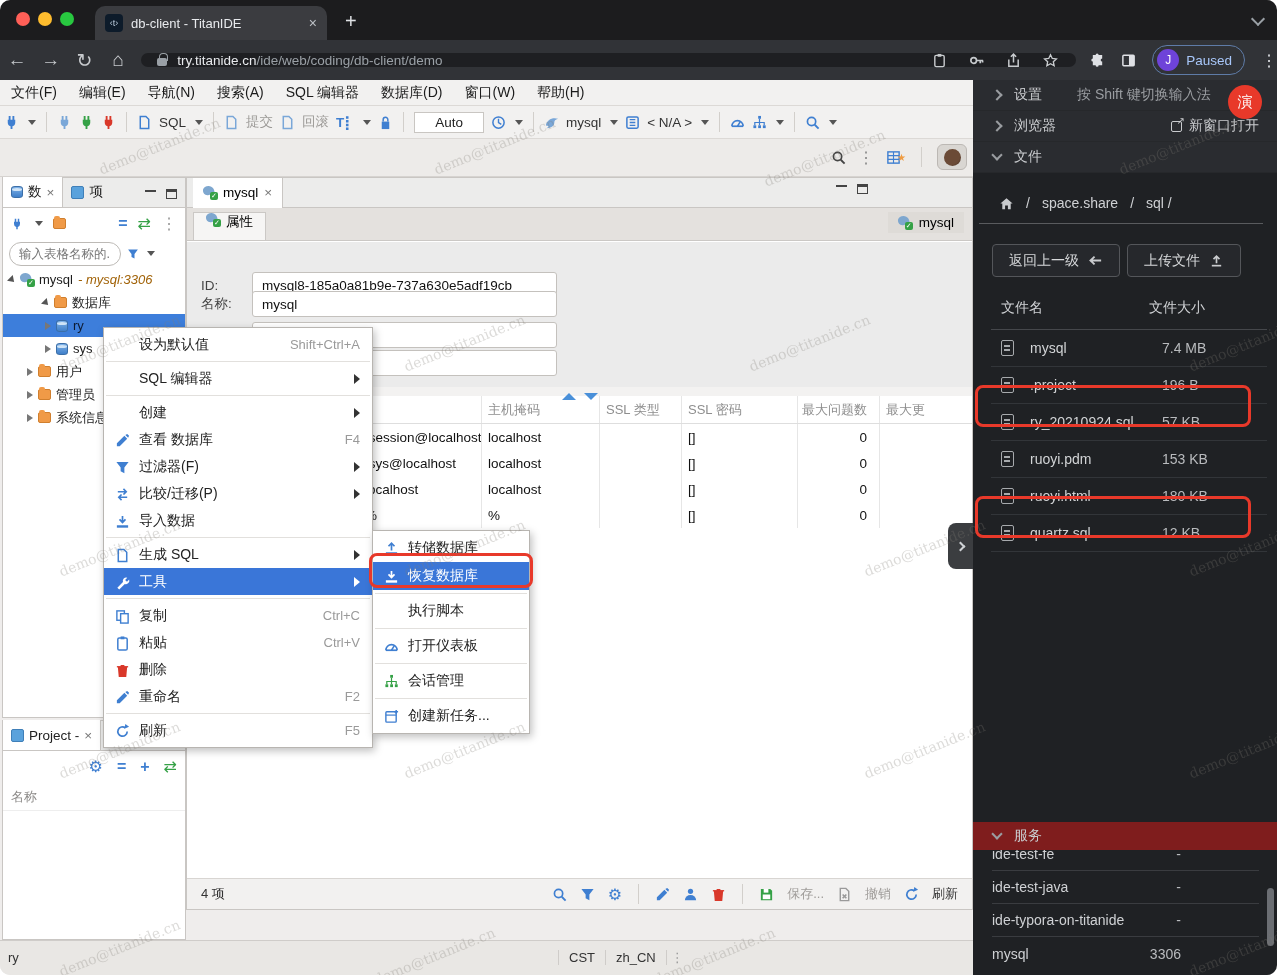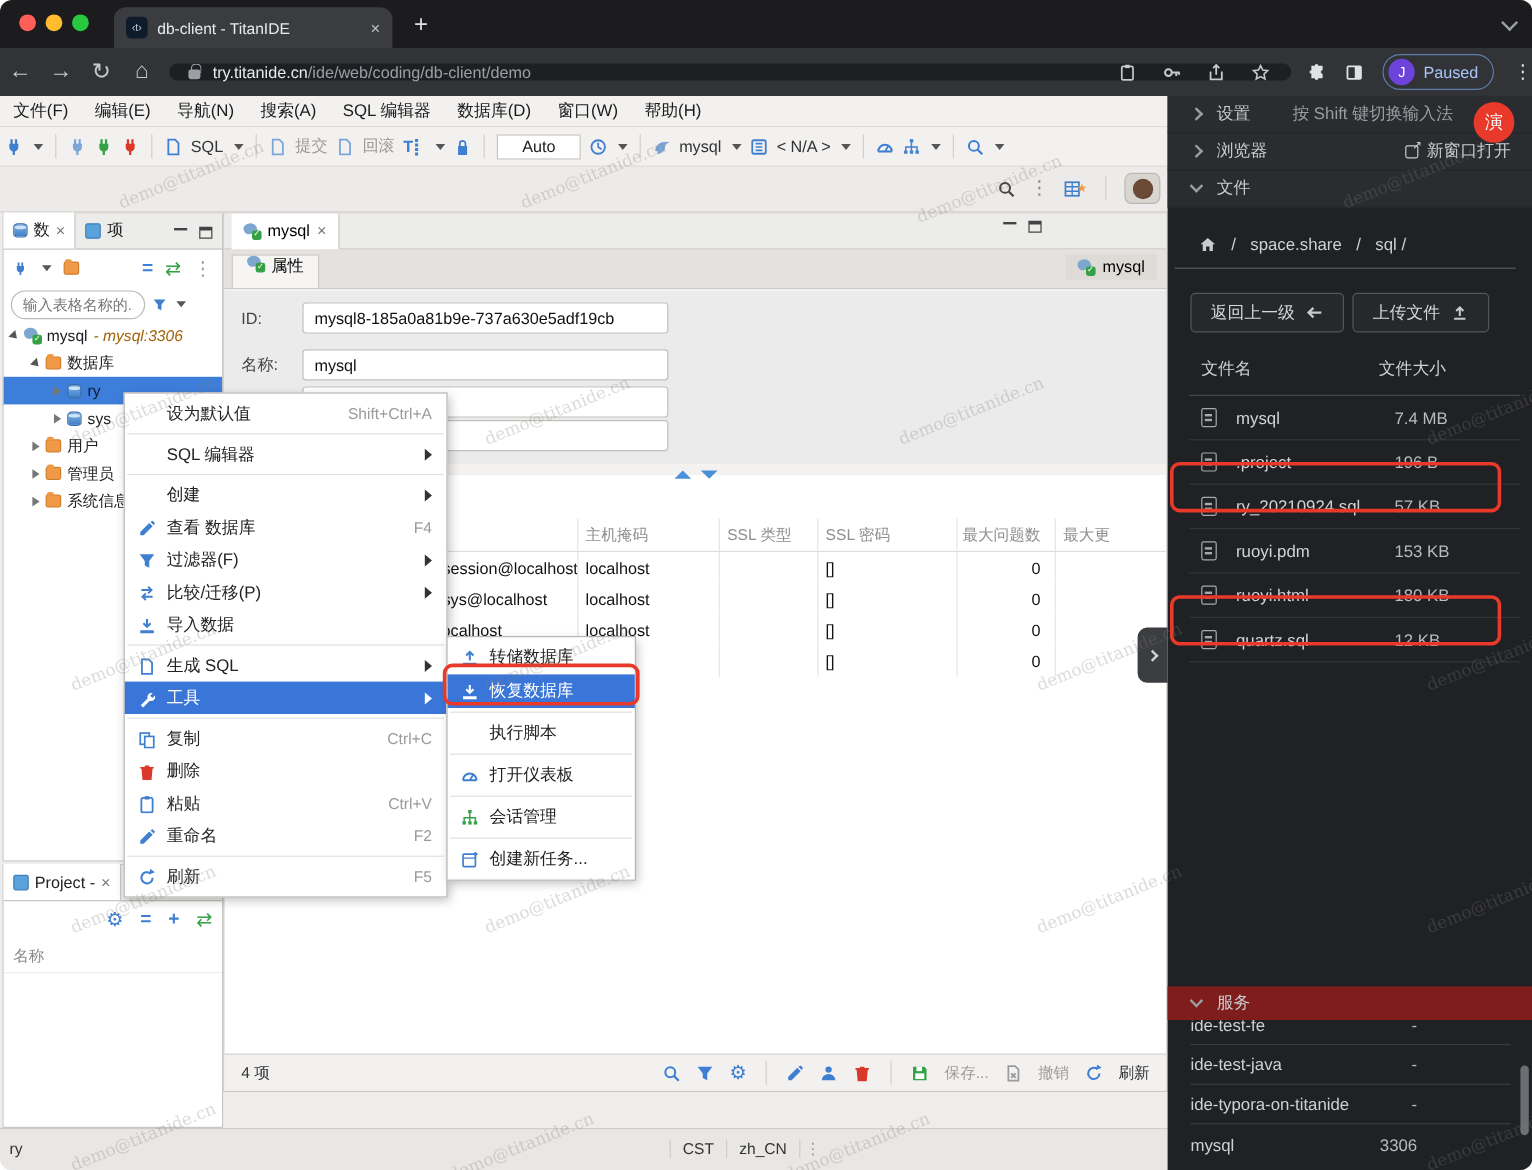--- a/index.html
+++ b/index.html
@@ -91,21 +91,21 @@
   .subtabs { height:33px; background:#e4e1de; border-bottom:1px solid #cbc8c5; display:flex; align-items:flex-end; font-size:13.5px; position:relative;}
   .subtab { display:flex; align-items:flex-start; gap:6px; background:#f6f5f4; border:1px solid #cbc8c5; border-bottom:none; height:28px; padding:0 12px; margin-left:6px;}
   .connbadge { position:absolute; right:8px; top:4px; background:#dedbd7; padding:3px 10px; display:flex; gap:7px; align-items:center; font-size:13.5px;}
   .props { position:absolute; left:0; top:64px; width:100%; height:145px; background:#ebebeb; font-size:13.5px; color:#444; }
   .prow { position:absolute; left:14px; display:flex; align-items:center; }
   .prow label { width:51px; }
   .prow input { width:305px; height:26px; border:1px solid #c4c1bd; border-radius:3px; background:#fff; padding:0 9px; font-size:13.5px; color:#111;}
   .sash { position:absolute; left:0; top:209px; width:100%; height:9px; background:#f3f2f1; text-align:center;}
   .tri { display:inline-block; width:0; height:0; border-left:7px solid transparent; border-right:7px solid transparent; margin:1px 4px;}
   .tri.up { border-bottom:7px solid #4a90d9; } .tri.dn { border-top:7px solid #4a90d9; }
-  .grid { position:absolute; left:0; top:218px; width:100%; height:132px; font-size:13px;margin-top:36px; }
+  .grid { position:absolute; left:0; top:218px; width:100%; height:132px; font-size:13px; }
   .grow { display:flex; height:26px; align-items:center; color:#111; font-size:13.5px;}
   .grow.h { height:28px; color:#8e8e8e; border-bottom:1px solid #dedede; font-size:13px;}
   .gc { height:100%; display:flex; align-items:center; padding:0 6px; border-right:1px solid #e6e6e6; overflow:hidden; white-space:nowrap;}
   .gc1{ width:295px; padding-left:178px;} .gc2{width:118px;} .gc3{width:82px;} .gc4{width:116px;} .gc5{width:82px; justify-content:flex-end; padding-right:12px;} .gc6{width:92px; border-right:none;}
   .ebar { position:absolute; left:0; bottom:0; width:100%; height:31px; background:#f2f1f0; border-top:1px solid #d8d5d2;
           display:flex; align-items:center; font-size:13px; color:#333; padding:0 14px; }
   .ebar .ics { margin-left:auto; display:flex; align-items:center; gap:13px; }
   .lblg { color:#a09d9a; }
 
   
@@ -523,21 +523,21 @@
       <div class="tree">
         <div class="trow" style="padding-left:6px">
           <span class="tw open"></span>
           <span class="dolph">
               <b></b>
               <i>✓</i>
             </span>
           <span>mysql</span>
           <span class="sfx"> - mysql:3306</span>
         </div>
-        <div class="trow" style="padding-left:24px">
+        <div class="trow" style="padding-left:40px">
           <span class="tw open"></span>
           <span class="ofold"></span>
           <span>数据库</span>
         </div>
         <div class="trow sel" style="padding-left:42px">
           <span class="tw"></span>
           <span class="cyl"></span>
           <span>ry</span>
         </div>
         <div class="trow" style="padding-left:42px">
@@ -609,21 +609,21 @@
         </div>
         <div class="connbadge">
           <span class="dolph">
               <b></b>
               <i>✓</i>
             </span>
           <span>mysql</span>
         </div>
       </div>
       <div class="props">
-        <div class="prow" style="top:10px">
+        <div class="prow" style="top:30px">
           <label>ID:</label>
           <input value="mysql8-185a0a81b9e-737a630e5adf19cb" style="">
         </div>
         <div class="prow" style="top:49px">
           <label>名称:</label>
           <input value="mysql" style="">
         </div>
         <div class="prow" style="top:80px">
           <label>描述:</label>
           <input style="">
@@ -806,31 +806,31 @@
         </div>
       <div class="msep"></div>
       <div class="mi">
           <span class="mico c-blue"><svg class="svg14">
               <use href="#i-copy"></use>
             </svg></span>
           <span class="lab">复制</span>
           <span class="sc">Ctrl+C</span>
         </div>
       <div class="mi">
+          <span class="mico c-blue"><svg class="svg14">
+              <use href="#i-paste"></use>
+            </svg></span>
+          <span class="lab">粘贴</span>
+          <span class="sc">Ctrl+V</span>
+        </div>
+      <div class="mi">
           <span class="mico c-red"><svg class="svg14">
               <use href="#i-trash"></use>
             </svg></span>
           <span class="lab">删除</span>
-        </div>
-      <div class="mi">
-          <span class="mico c-blue"><svg class="svg14">
-              <use href="#i-paste"></use>
-            </svg></span>
-          <span class="lab">粘贴</span>
-          <span class="sc">Ctrl+V</span>
         </div>
       <div class="mi">
           <span class="mico c-blue"><svg class="svg14">
               <use href="#i-pencil"></use>
             </svg></span>
           <span class="lab">重命名</span>
           <span class="sc">F2</span>
         </div>
       <div class="msep"></div>
       <div class="mi">

